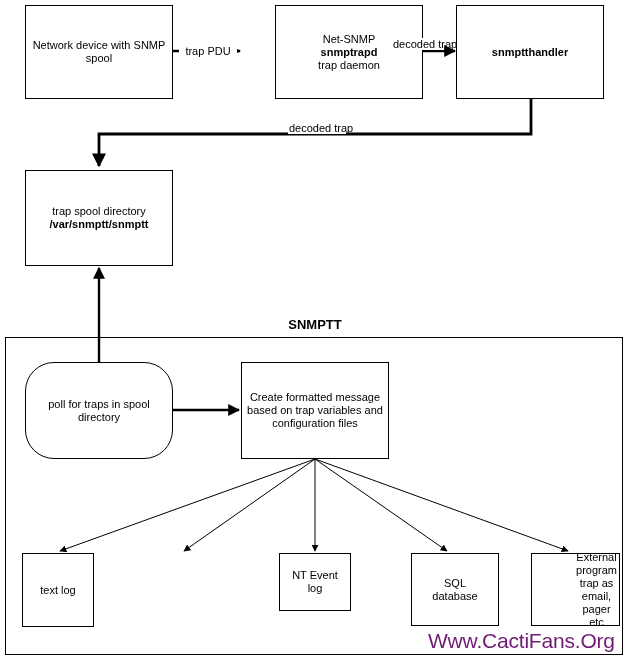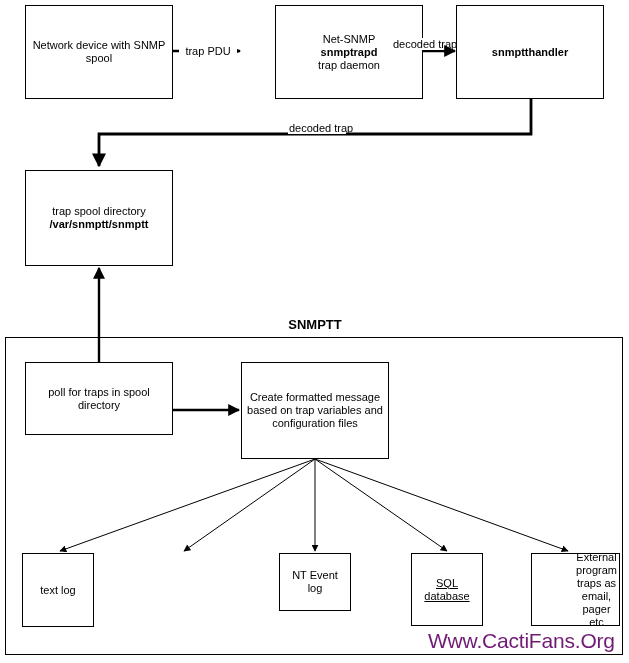--- a/index.html
+++ b/index.html
@@ -151,21 +151,21 @@
     <span class="ln">trap</span>
   </div>
 
   <div class="node" style="left:25px; top:170px; width:148px; height:96px;">
     <span class="inner">
       <span class="ln">trap spool directory</span>
       <span class="ln b">/var/snmptt/snmptt</span>
     </span>
   </div>
 
-  <div class="node" style="left:25px; top:362px; width:148px; height:73px;">
+  <div class="node" style="left:25px; top:362px; width:148px; height:97px;border-radius:29px;">
     <span class="inner">
       <span class="ln">poll for traps in spool</span>
       <span class="ln">directory</span>
     </span>
   </div>
 
   <div class="node" style="left:241px; top:362px; width:148px; height:97px;">
     <span class="inner">
       <span class="ln">Create formatted message</span>
       <span class="ln">based on trap variables and</span>
@@ -180,32 +180,32 @@
   </div>
 
 
   <div class="node" style="left:279px; top:553px; width:72px; height:58px;">
     <span class="inner">
       <span class="ln">NT Event</span>
       <span class="ln">log</span>
     </span>
   </div>
 
-  <div class="node" style="left:411px; top:553px; width:72px; height:73px;text-decoration:underline;">
+  <div class="node" style="left:411px; top:553px; width:88px; height:73px;">
     <span class="inner">
       <span class="ln">SQL</span>
       <span class="ln">database</span>
     </span>
   </div>
 
   <div class="node" style="left:531px; top:553px; width:89px; height:73px;padding-left:42px;">
     <span class="inner">
       <span class="ln">External</span>
       <span class="ln">program</span>
-      <span class="ln">traps as</span>
+      <span class="ln">trap as</span>
       <span class="ln">email, pager</span>
       <span class="ln">etc</span>
     </span>
   </div>
 
   <div class="watermark" style="left:428px; top:629px;">Www.CactiFans.Org</div>
 
 </div>
 
 </body></html>

